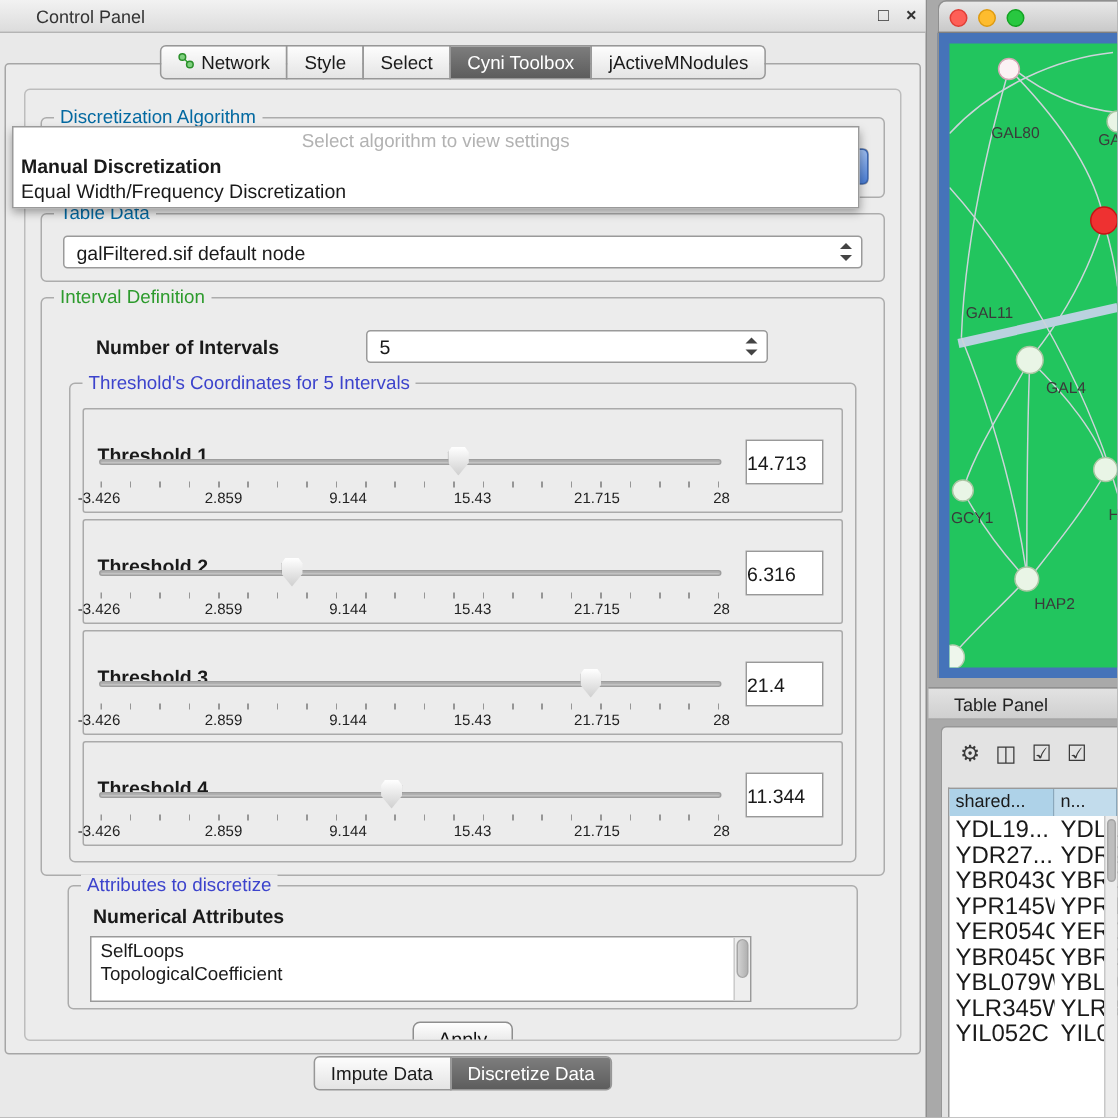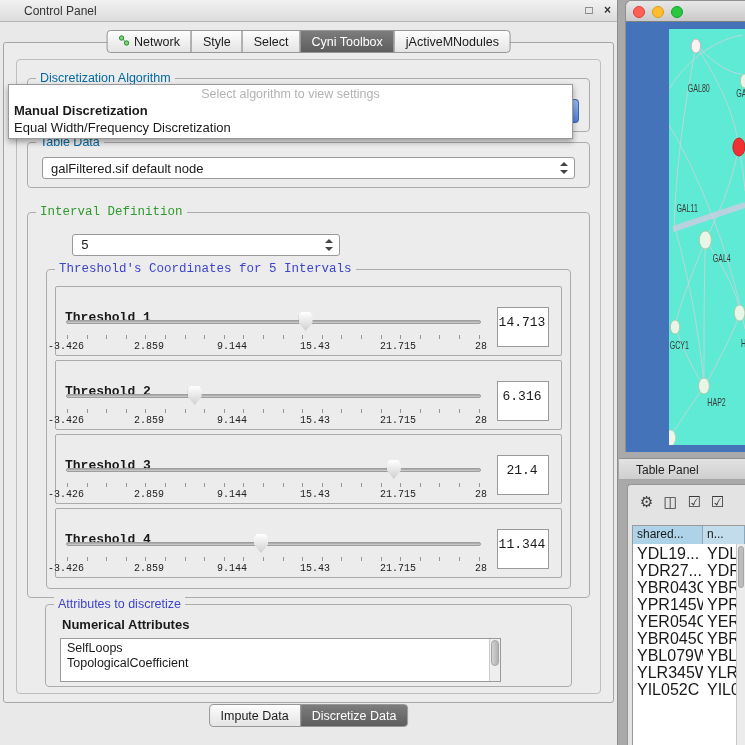--- a/index.html
+++ b/index.html
@@ -25,21 +25,21 @@
   .tab.selected { background:linear-gradient(#7d7d7d,#5d5d5d); color:#fff; }
 
   .content { position:absolute; left:3px; top:42px; right:3px; bottom:42px; border:1px solid #a6a6a6; border-radius:3px; background:#ececec; }
   .settings { position:absolute; left:12px; top:16px; right:12px; bottom:8px; border:1px solid #bdbdbd; border-radius:4px; overflow:hidden; }
 
   .gbox { position:relative; border:1px solid #acacac; border-radius:4px; }
   .gtitle { position:absolute; top:-8px; left:8px; background:#ececec; padding:0 4px; font-size:12.5px; white-space:nowrap; }
   .tgreen { color:#2d9b2d; } .tblue { color:#3c43cc; } .tblack { color:#0369a1; }
   .gbox.algo { margin:18px 10px 0; height:54px; }
   .gbox.tdata { margin:10px 10px 0; height:46px; }
-  .gbox.interval { margin:24px 10px 0; padding-bottom:8px;font-family:Liberation Mono, monospace; }
+  .gbox.interval { margin:10px 10px 0; padding-bottom:8px; }
   .gbox.thg { margin:12px 18px 0; padding:16px 8px 6px; }
   .gbox.attrs { margin:6px 28px 0; padding:10px 14px 4px; }
 
   .combo { position:relative; height:22px; background:#fff; border:1px solid #9a9a9a; border-radius:3px; }
   .combo-text { position:absolute; left:8px; top:3px; font-size:13px; white-space:nowrap; }
   .combo.wide { margin:14px 14px 0; }
   .combo.frag { position:absolute; right:10px; top:20px; width:120px; height:24px; }
   .bluecap { position:absolute; right:-1px; top:-1px; width:16px; height:24px;
              background:linear-gradient(#9dbdf0,#4c7fd6); border:1px solid #3c66b0; border-radius:0 4px 4px 0; }
   .spin { position:absolute; right:6px; top:50%; margin-top:-6px; width:8px; height:12px; }
@@ -55,21 +55,21 @@
   .slider { position:absolute; left:10px; right:80px; top:24px; height:42px; }
   .track { position:absolute; left:0; right:0; top:9px; height:4px; background:#c9c9c9; border:1px solid #9e9e9e; border-radius:2px; box-shadow:inset 0 1px 1px rgba(0,0,0,.15); }
   .thumb { position:absolute; top:1px; width:14px; height:19px; margin-left:-7px;
            background:linear-gradient(#ffffff,#cfcfcf);
            clip-path:polygon(18% 0,82% 0,100% 18%,100% 55%,50% 100%,0 55%,0 18%);
            filter:drop-shadow(0 0 1px #777); }
   .ticks { position:absolute; left:1px; right:1px; top:24px; height:4px;
            background:repeating-linear-gradient(to right,#969696 0 1px,transparent 1px 19.6px); }
   .tick-labels { position:absolute; left:0; right:0; top:30px; height:12px; }
   .tick-labels span { position:absolute; transform:translateX(-50%); font-size:10px; color:#222; white-space:nowrap; }
-  .th-value { position:absolute; right:12px; top:20px; width:52px; height:40px; background:#fff; border:1px solid #999; font-size:13px; text-align:center; padding:7px 2px 0 0; }
+  .th-value { position:absolute; right:12px; top:20px; width:52px; height:30px; background:#fff; border:1px solid #999; font-size:13px; text-align:left; padding:7px 2px 0 0; }
 
   .attr-sub { font-weight:bold; margin:2px 0 6px 2px; font-size:13px; }
   .listbox { position:relative; height:44px; margin-right:56px; background:#fff; border:1px solid #9a9a9a; overflow:hidden; padding-top:2px; }
   .list-item { font-size:12.5px; line-height:15px; padding-left:6px; white-space:nowrap; }
   .list-scroll { position:absolute; right:0; top:0; bottom:0; width:11px; background:#eee; border-left:1px solid #ccc; }
   .list-thumb { position:absolute; left:1px; right:1px; top:1px; height:26px; background:linear-gradient(to right,#d2d2d2,#b2b2b2); border:1px solid #a5a5a5; border-radius:5px; }
 
   .applyrow { text-align:center; margin-top:8px; }
   .applybtn { font-family:inherit; font-size:13px; padding:3px 16px; background:linear-gradient(#fefefe,#dadada); border:1px solid #8e8e8e; border-radius:5px; color:#111; }
 
@@ -80,21 +80,21 @@
 
   
   .netwin { position:absolute; left:625px; top:0; width:120px; height:452px; }
   .mac-titlebar { position:absolute; left:0; top:0; right:0; height:22px; background:linear-gradient(#e8e8e8,#c9c9c9); border:1px solid #8f8f8f; border-bottom-color:#7f7f7f; border-right:none; border-radius:6px 0 0 0; }
   .lights { position:absolute; left:7px; top:5px; display:flex; gap:7px; }
   .light { width:12px; height:12px; border-radius:50%; }
   .light.red { background:#fe5f57; border:1px solid #df3e36; }
   .light.yellow { background:#febc2e; border:1px solid #de9b12; }
   .light.green { background:#28c840; border:1px solid #13a423; }
   .netframe { position:absolute; left:0; top:22px; right:0; bottom:0; background:#4573b9; border-left:1px solid #8f8f8f; }
-  .netcanvas { position:absolute; left:7px; top:7px; right:0; bottom:7px; background:#5eead4;margin-left:36px; }
+  .netcanvas { position:absolute; left:7px; top:7px; right:0; bottom:7px; background:#22c55e; }
   #net-svg { width:100%; height:100%; display:block; }
   #net-svg text { font-family:"Liberation Sans",sans-serif; font-size:10.5px; fill:#3a3a3a; }
 
   
   .tp-header { position:absolute; left:619px; right:0; top:458px; height:22px; background:linear-gradient(#e2e2e2,#cfcfcf); border-top:1px solid #909090; border-bottom:1px solid #a6a6a6; }
   .tp-header span { position:absolute; left:17px; top:4px; font-size:12px; color:#222; }
   .tpwin { position:absolute; left:627px; right:0; top:484px; bottom:0; background:#e3e3e3; border:1px solid #979797; border-right:none; border-bottom:none; border-radius:4px 0 0 0; }
   .tp-toolbar { position:absolute; left:0; right:0; top:0; height:34px; display:flex; align-items:center; gap:10px; padding-left:12px; }
   .tpi { font-size:15px; color:#3a3a3a; cursor:default; }
   .tp-table { position:absolute; left:4px; right:0; top:40px; bottom:0; background:#fff; border:1px solid #9a9a9a; border-right:none; border-bottom:none; }
@@ -138,20 +138,21 @@
           <div class="combo wide">
             <span class="combo-text">galFiltered.sif default node</span>
             <span class="spin"></span>
           </div>
         </div>
 
         <div class="gbox interval">
           <span class="gtitle tgreen">Interval Definition</span>
 
           <div class="numrow">
+            <span class="numlabel">Number of Intervals</span>
             <div class="combo num">
               <span class="combo-text">5</span>
               <span class="spin"></span>
             </div>
           </div>
 
           <div class="gbox thg">
             <span class="gtitle tblue">Threshold's Coordinates for 5 Intervals</span>
 
             <div class="threshold">

